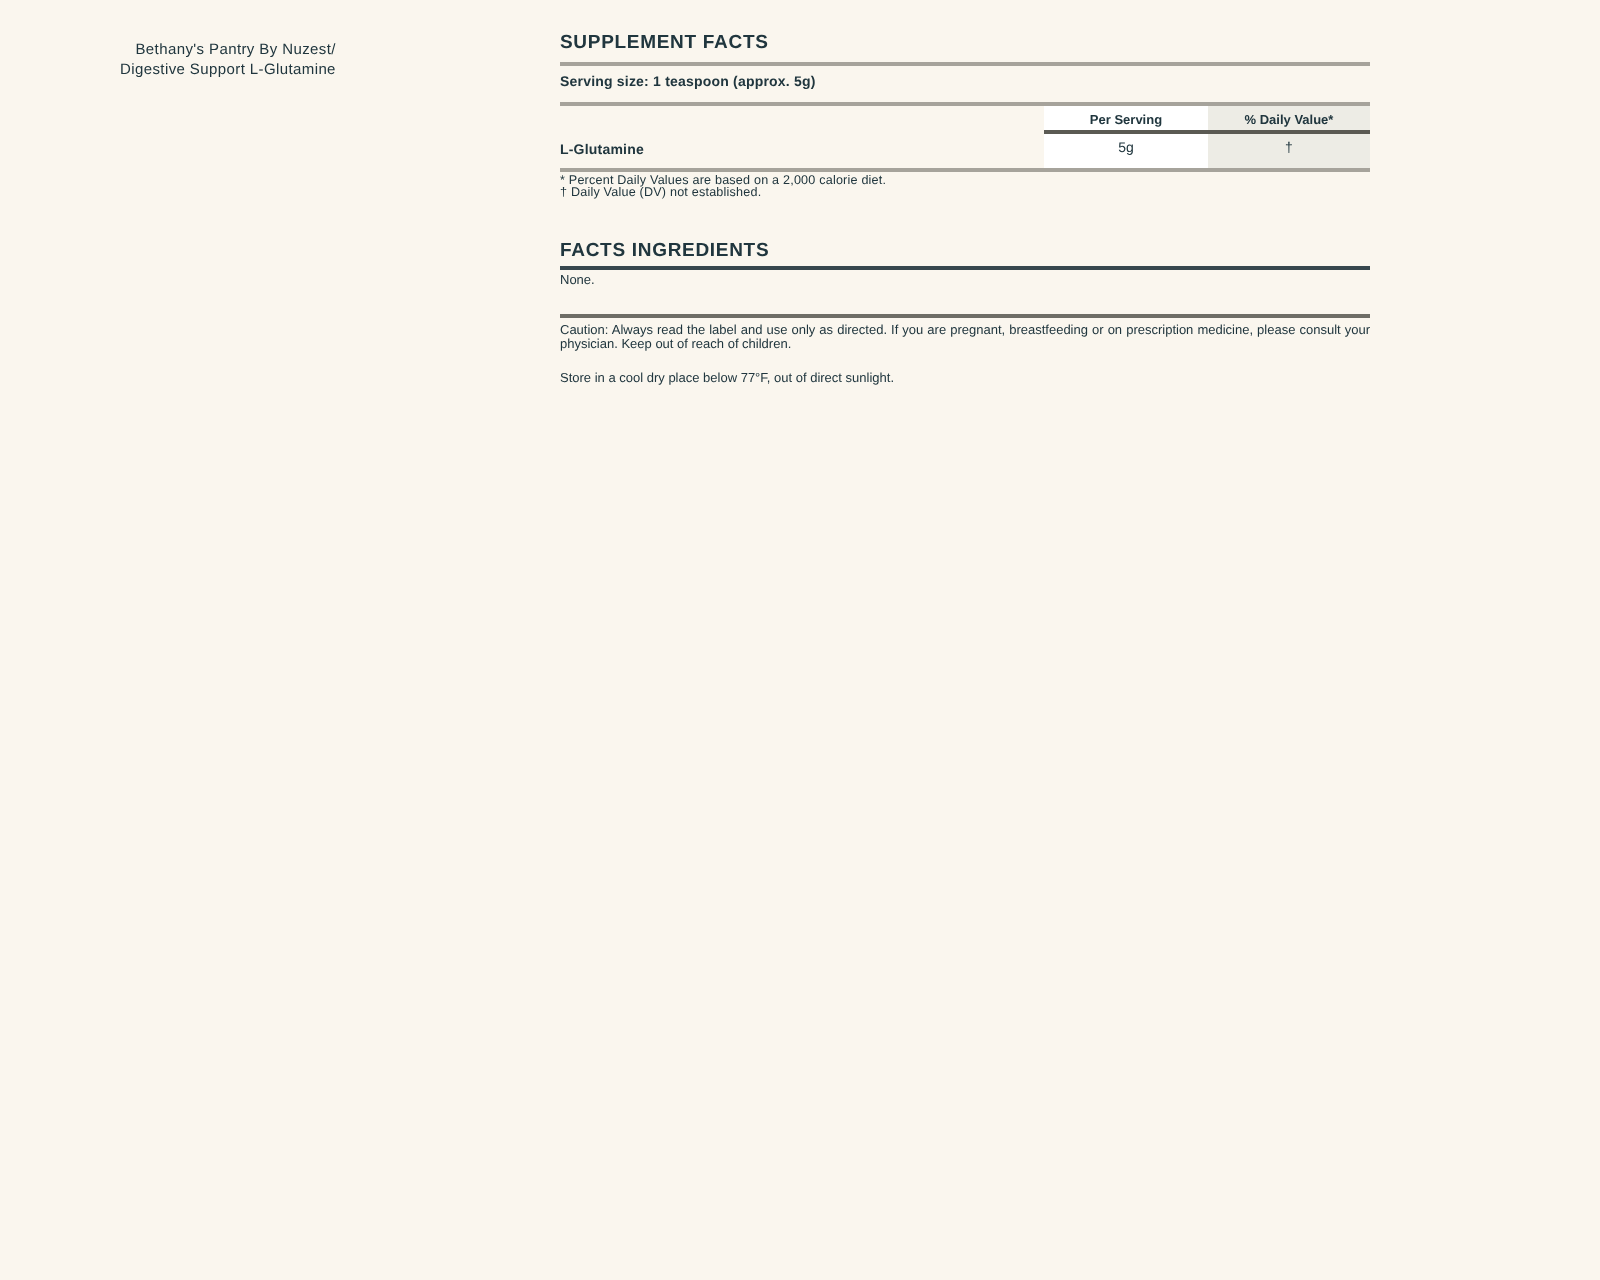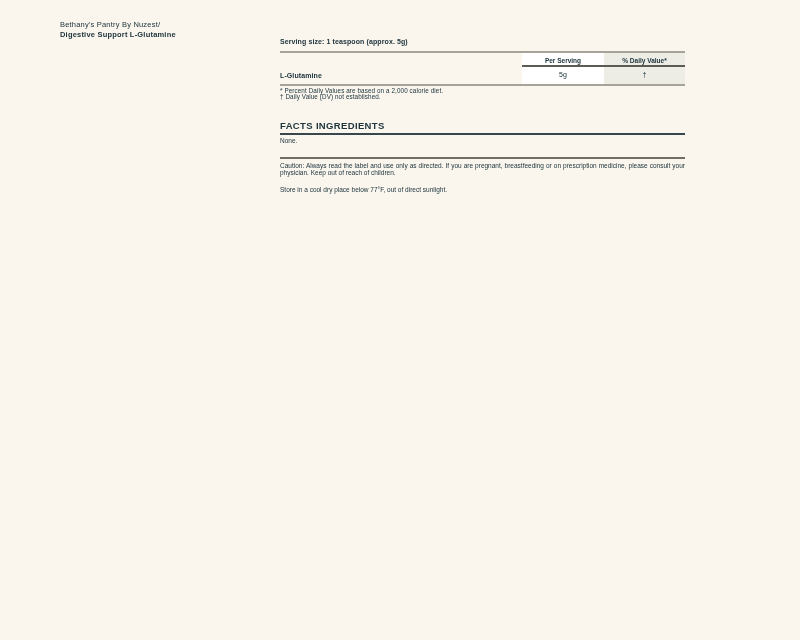--- a/index.html
+++ b/index.html
@@ -13,22 +13,22 @@
     font-family: "Liberation Sans", "DejaVu Sans", sans-serif;
     color: #20363e;
     position: relative;
     overflow: hidden;
     -webkit-font-smoothing: antialiased;
   }
   .page { position: absolute; inset: 0; }
 
   
   .brand { position: absolute; left: 60px; top: 20px; line-height: 10px; font-size: 7.5px; letter-spacing: 0.2px; }
-  .brand-line1 { font-weight: 400; }
-  .brand-line2 { font-weight: 700; }
+  .brand-line1 { font-weight: 400; text-align: right; }
+  .brand-line2 { font-weight: 400; }
 
   
   .panel { position: absolute; left: 280px; top: 0; width: 405px; height: 230px; }
 
   .sf-title {
     position: absolute; top: 15px; left: 0; right: 0;
     font-size: 9.5px; font-weight: 700; letter-spacing: 0.35px;
     line-height: 14px; padding-bottom: 2px;
     border-bottom: 2px solid #a6a39b;
   }
@@ -71,20 +71,21 @@
 
 <div class="page">
 
   <div class="brand">
     <div class="brand-line1">Bethany's Pantry By Nuzest/</div>
     <div class="brand-line2">Digestive Support L-Glutamine</div>
   </div>
 
   <div class="panel">
 
+    <div class="sf-title">SUPPLEMENT FACTS</div>
 
     <div class="serving">Serving size: 1 teaspoon (approx. 5g)</div>
 
     <div class="sf-table">
       <div class="cell head ps">Per Serving</div>
       <div class="cell head dv">% Daily Value*</div>
       <div class="head-rule"></div>
       <div class="nutrient">L-Glutamine</div>
       <div class="cell val ps">5g</div>
       <div class="cell val dv">†</div>

